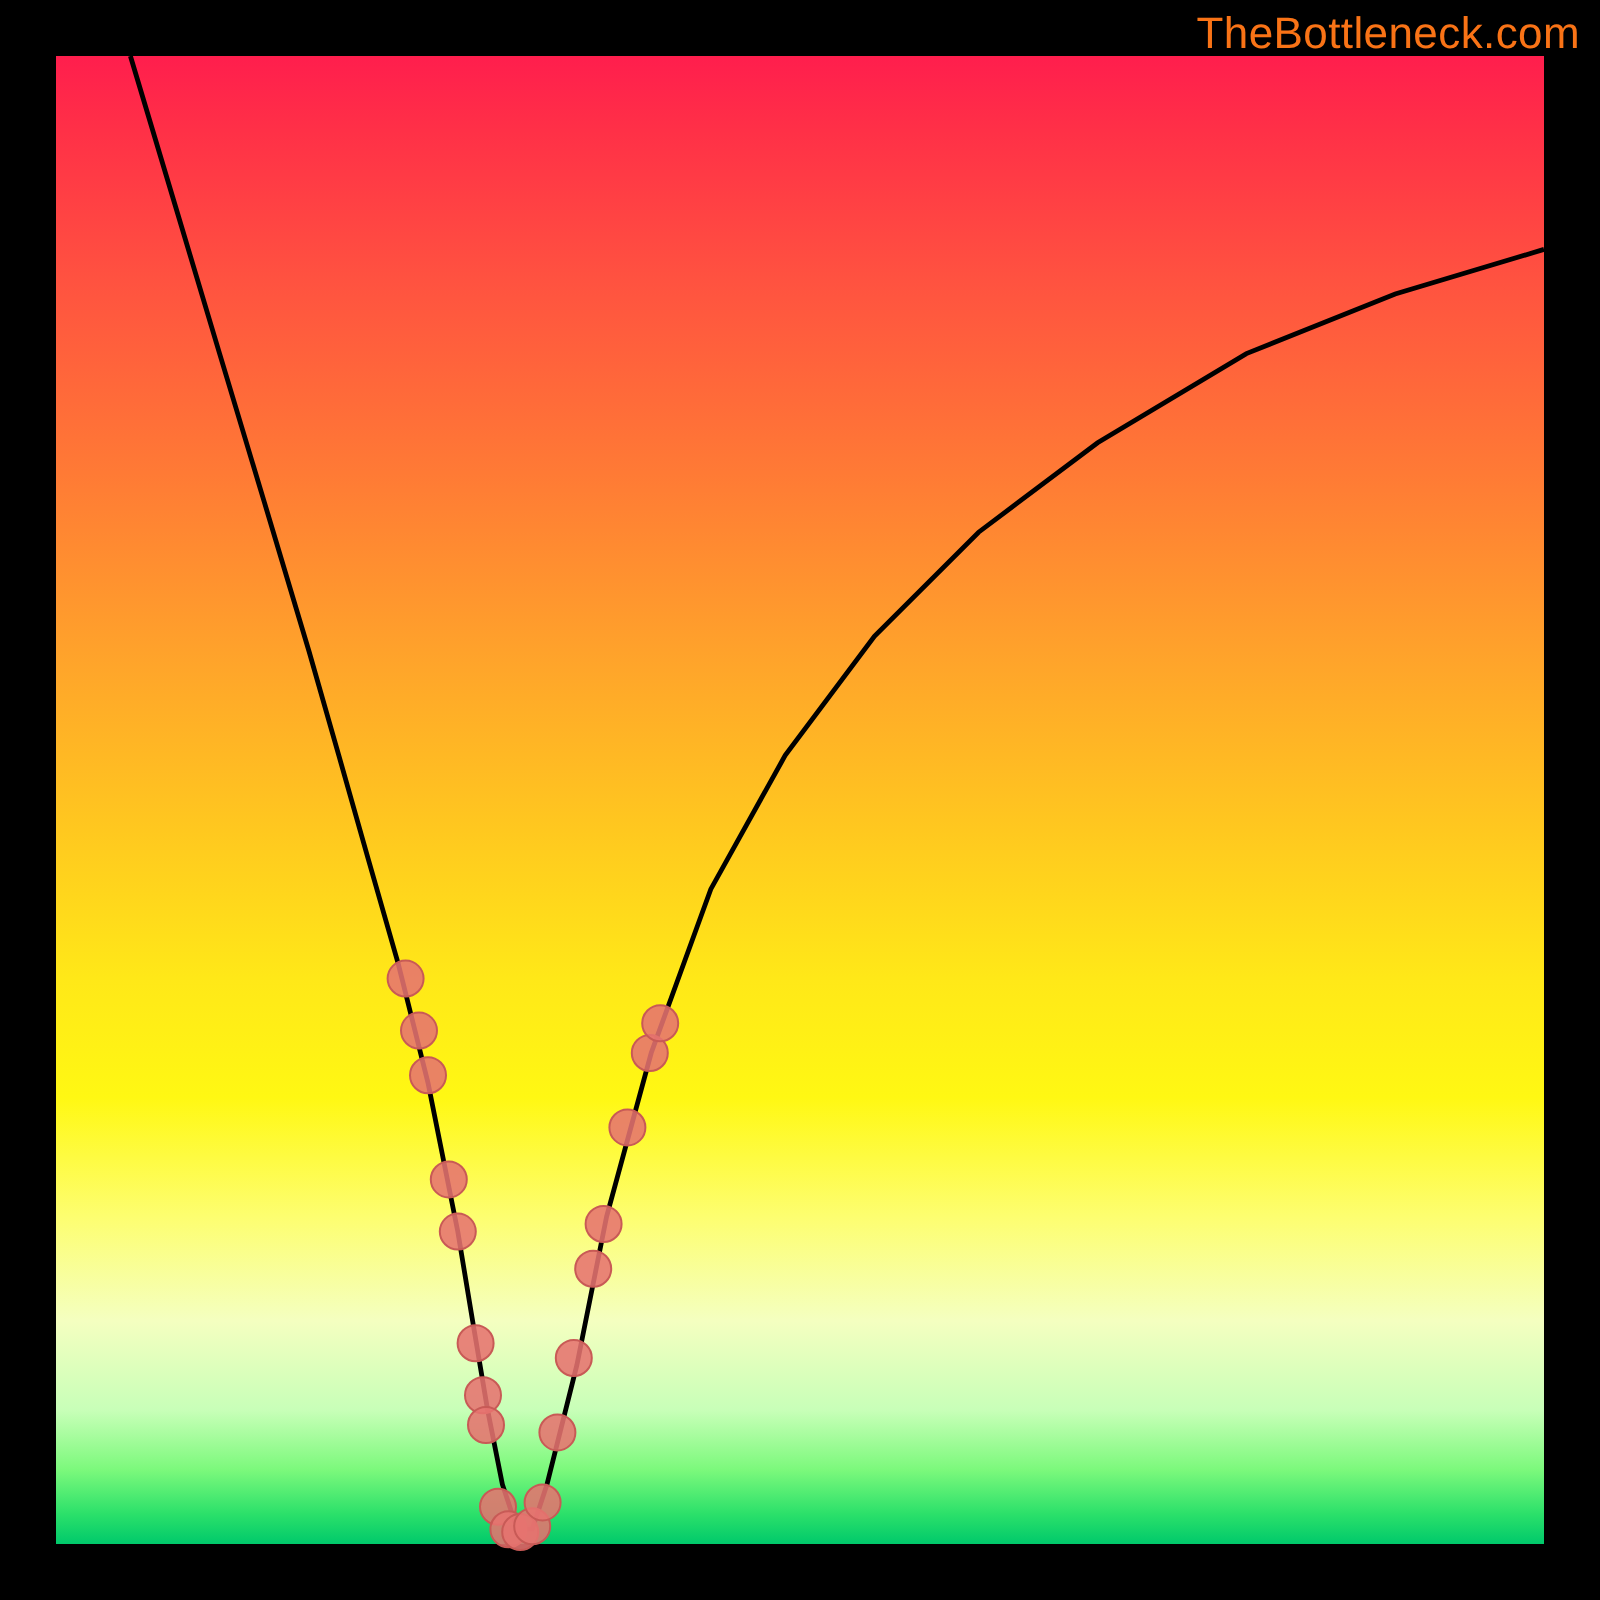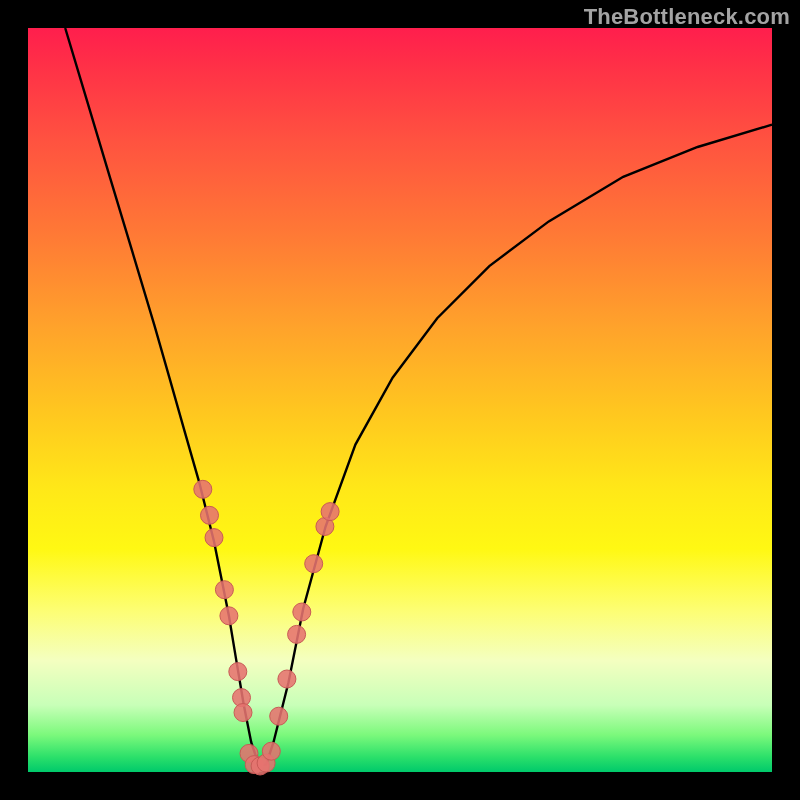--- a/index.html
+++ b/index.html
@@ -39,23 +39,23 @@
       #c8ffb8 91%,
       #7cf97c 95%,
       #2be06a 98%,
       #00c96b 100%
     );
   }
   .watermark {
     position: absolute;
     top: 4px;
     right: 10px;
-    color: #a3a3a3;
+    color: #f97316;
     font-size: 22px;
-    font-weight: 700;
+    font-weight: 400;
     letter-spacing: 0.2px;
     user-select: none;
     text-align: right;
   }
   svg.curve {
     position: absolute;
     top: 0;
     left: 0;
     width: 744px;
     height: 744px;

